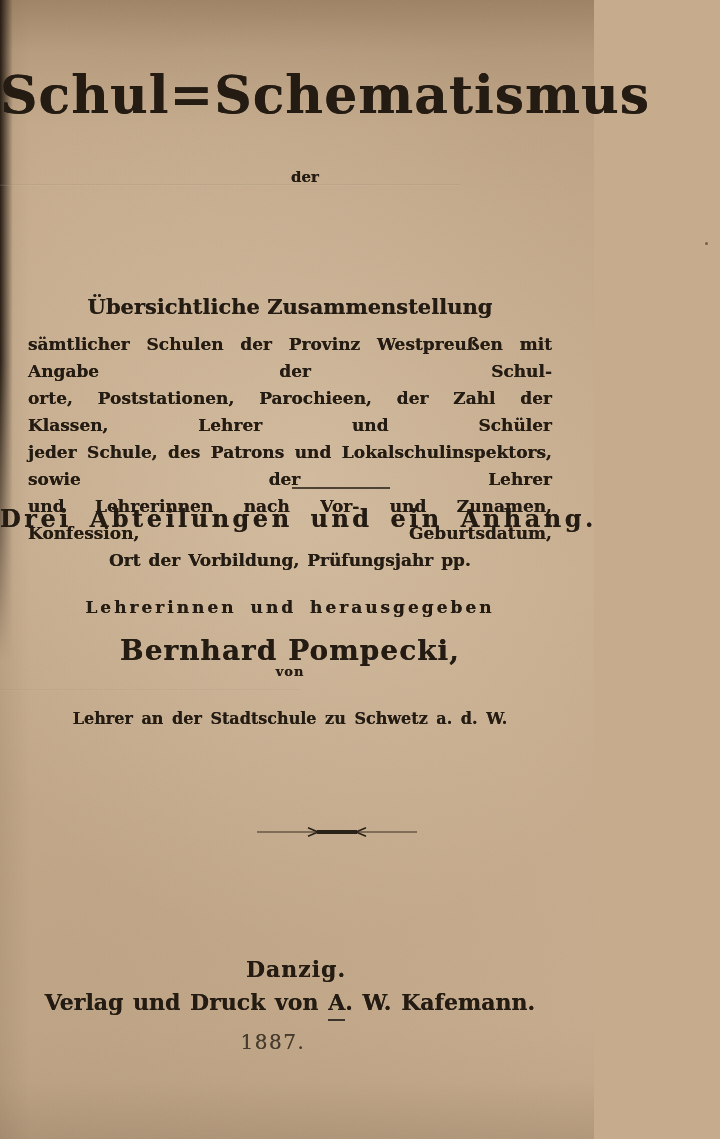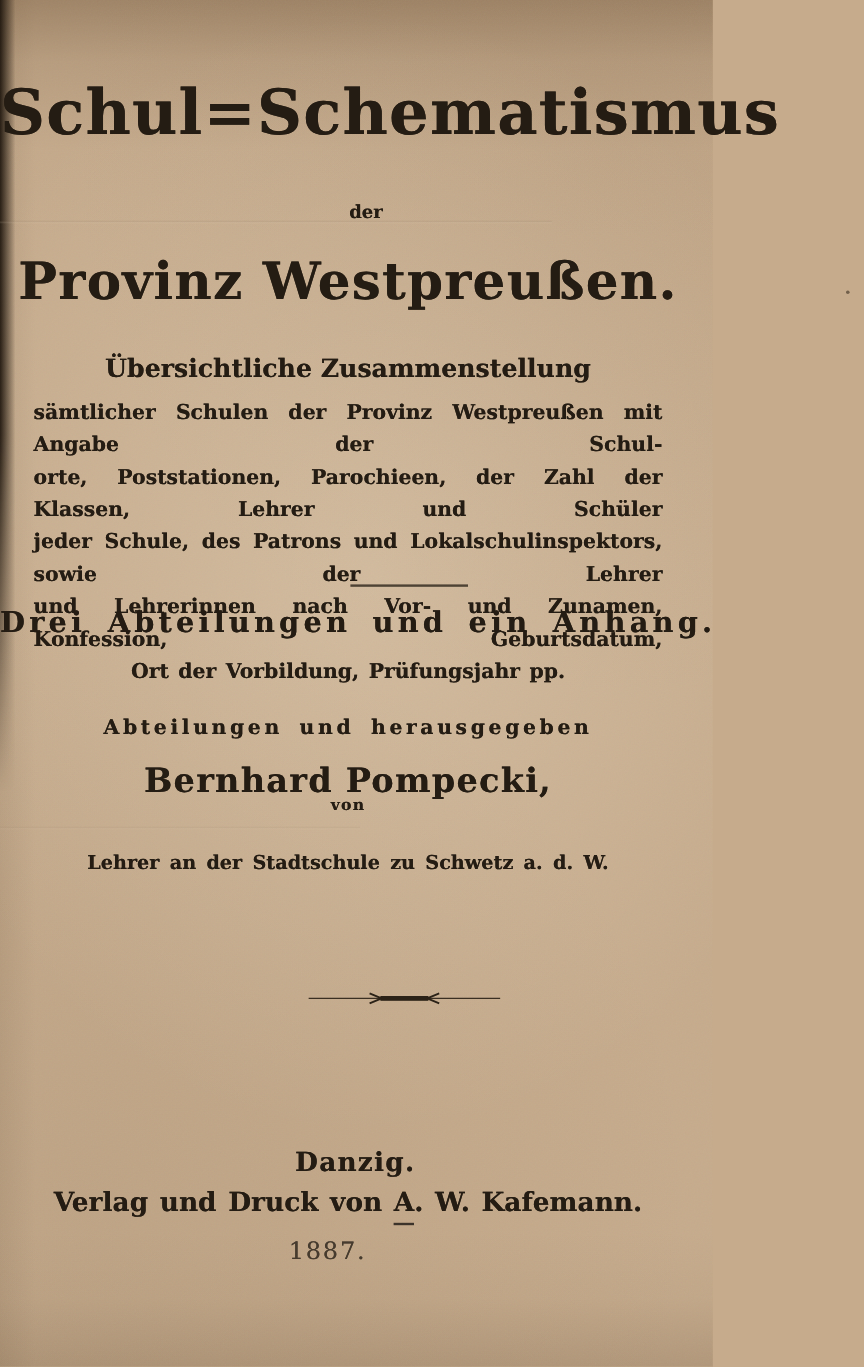--- a/index.html
+++ b/index.html
@@ -77,37 +77,36 @@
   <div class="crease" style="top:184px;left:0;width:460px;opacity:.7;"></div>
   <div class="crease" style="top:689px;left:0;width:300px;opacity:.45;"></div>
   <div class="speck" style="left:705px;top:242px;"></div>
 
   <div class="content">
 
     <div class="txt title">Schul=Schematismus</div>
 
     <div class="txt der">der</div>
 
-    <div class="txt province">Provinz Westpreußen.</div>
 
     <div class="txt overview">Übersichtliche Zusammenstellung</div>
 
     <div class="desc">
       <div class="dline">sämtlicher Schulen der Provinz Westpreußen mit Angabe der Schul-</div>
       <div class="dline">orte, Poststationen, Parochieen, der Zahl der Klassen, Lehrer und Schüler</div>
       <div class="dline">jeder Schule, des Patrons und Lokalschulinspektors, sowie der Lehrer</div>
       <div class="dline">und Lehrerinnen nach Vor- und Zunamen, Konfession, Geburtsdatum,</div>
       <div class="dline dline-last">Ort der Vorbildung, Prüfungsjahr pp.</div>
     </div>
 
     <div class="rule-thin"></div>
 
     <div class="txt sections">Drei Abteilungen und ein Anhang.</div>
 
-    <div class="txt edited">Abteilungen und herausgegeben</div>
+    <div class="txt edited">Lehrerinnen und herausgegeben</div>
 
     <div class="txt von">von</div>
 
     <div class="txt author">Bernhard Pompecki,</div>
 
     <div class="txt role">Lehrer an der Stadtschule zu Schwetz a. d. W.</div>
 
     <svg class="ornament" viewBox="0 0 160 14" xmlns="http://www.w3.org/2000/svg">
       <line x1="0" y1="7" x2="160" y2="7" stroke="#3a2f22" stroke-width="1.1"></line>
       <rect x="60" y="5" width="40" height="4" fill="#2b2217"></rect>

